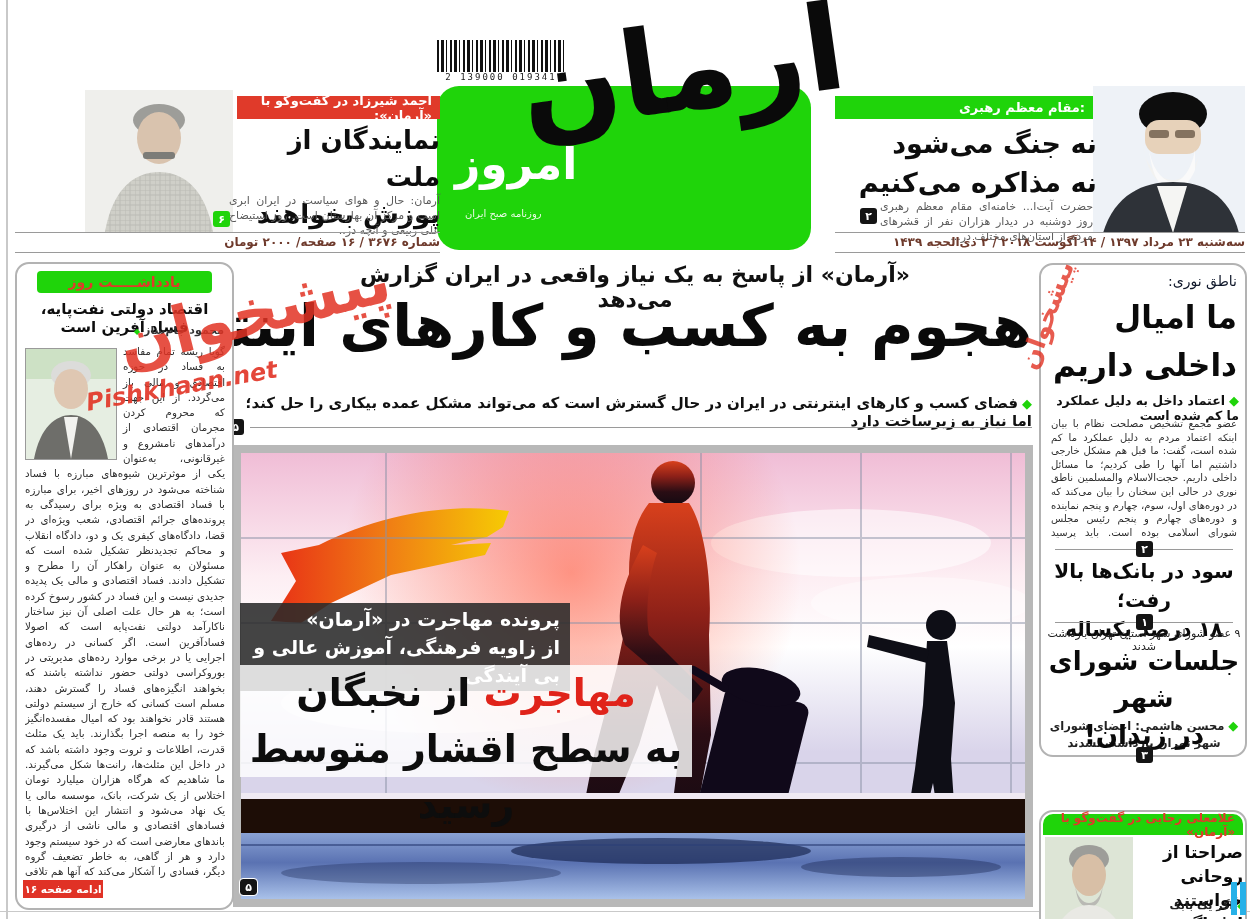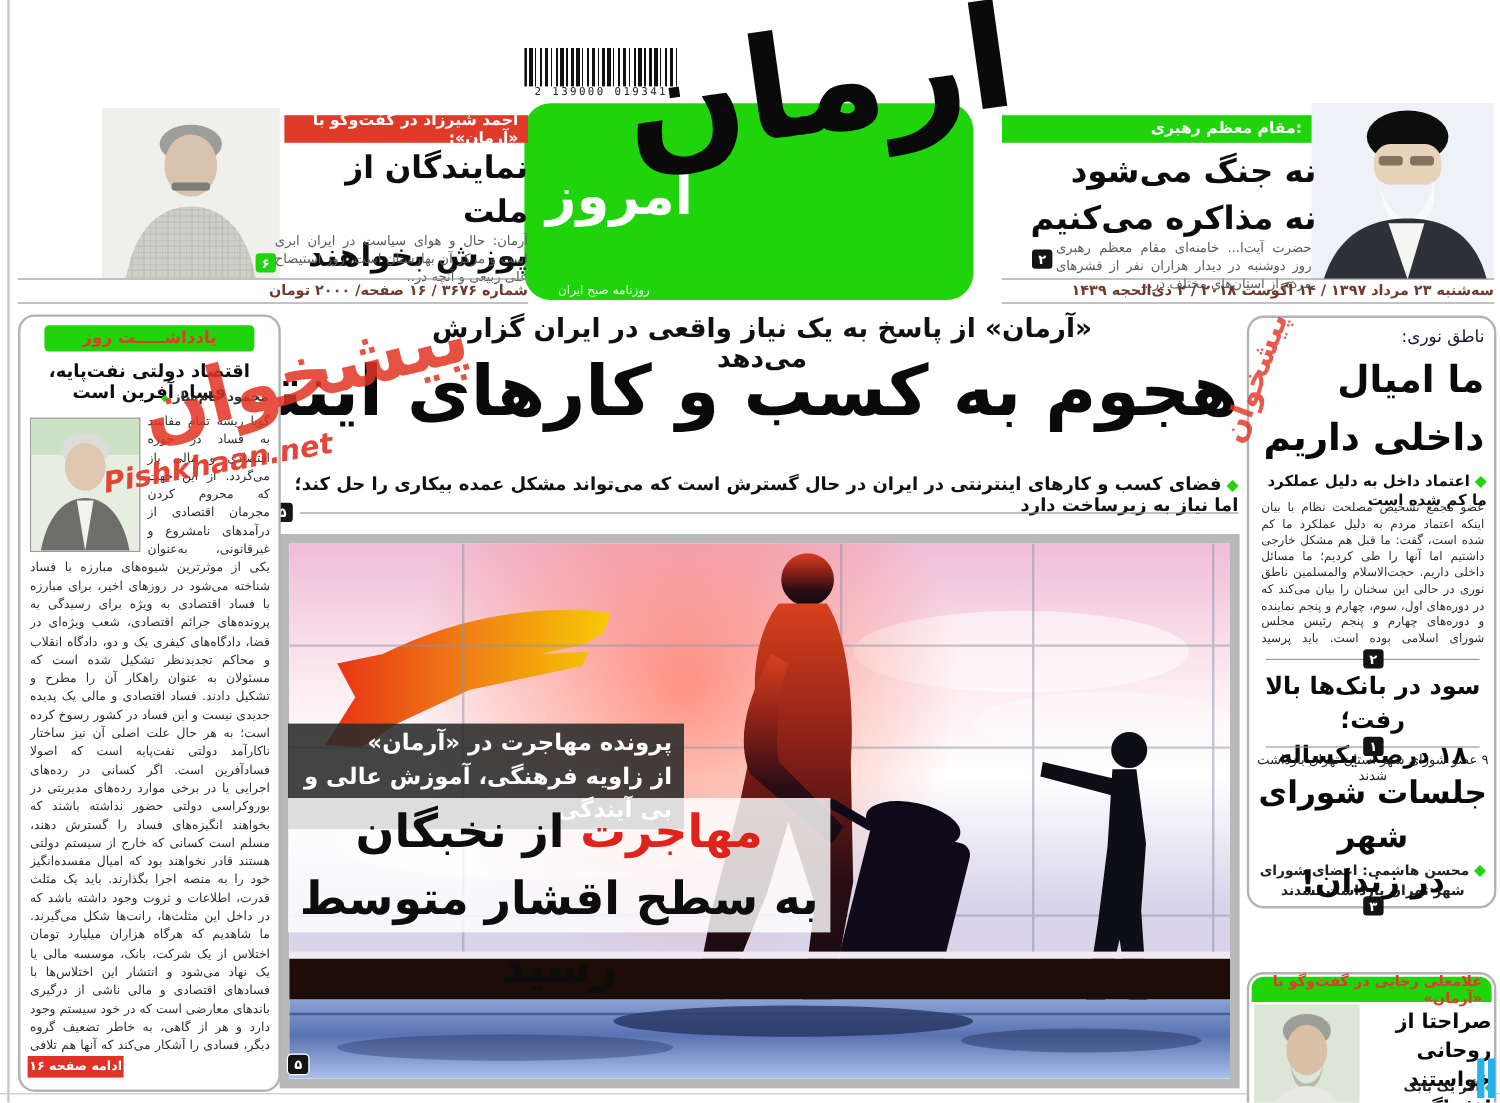--- a/index.html
+++ b/index.html
@@ -63,21 +63,21 @@
   <div class="abs edge" style="left:6px;top:0;width:2px;height:919px;"></div>
   <div class="abs edge" style="left:0;top:911px;width:1250px;height:1px;"></div>
 
   <div class="abs" style="left:437px;top:40px;width:128px;">
     <div class="barcode-bars" style="width:128px;height:32px;"></div>
     <div class="barcode-digits">2 139000 019341</div>
   </div>
 
   <div class="abs logo-box" style="left:437px;top:86px;width:374px;height:164px;">
     <div class="abs logo-sub" style="left:18px;top:52px;font-size:44px;">امروز</div>
-    <div class="abs logo-tagline" style="left:28px;top:122px;margin-top:29px;">روزنامه صبح ایران</div>
+    <div class="abs logo-tagline" style="left:28px;top:122px;">روزنامه صبح ایران</div>
   </div>
   <div class="abs logo-title" style="left:545px;top:8px;width:300px;font-size:118px;text-align:center;">آرمان</div>
 
   <div class="abs photo" style="left:85px;top:90px;width:148px;height:142px;background:#ececea;">
     <svg width="148" height="142" viewBox="0 0 148 142">
       <rect width="148" height="142" fill="#efefec"></rect>
       <ellipse cx="74" cy="30" rx="26" ry="16" fill="#9d9d99"></ellipse>
       <ellipse cx="74" cy="48" rx="22" ry="26" fill="#d9c3ae"></ellipse>
       <rect x="58" y="62" width="32" height="7" rx="3" fill="#7c7c78"></rect>
       <path d="M20,142 C28,96 52,82 74,82 C96,82 120,96 128,142 Z" fill="#cfcfc8"></path>

